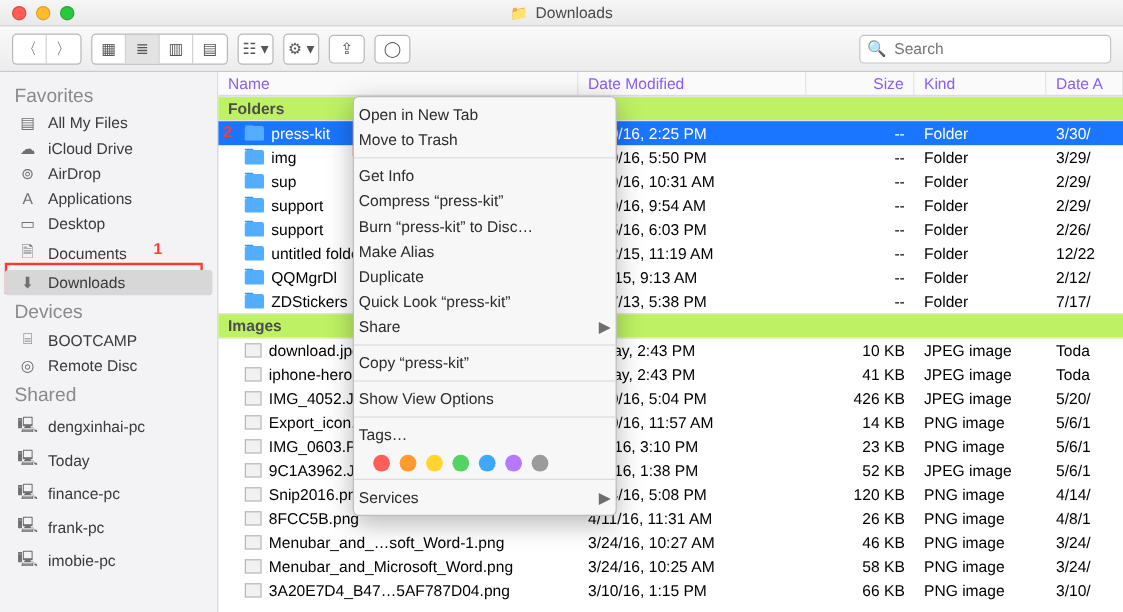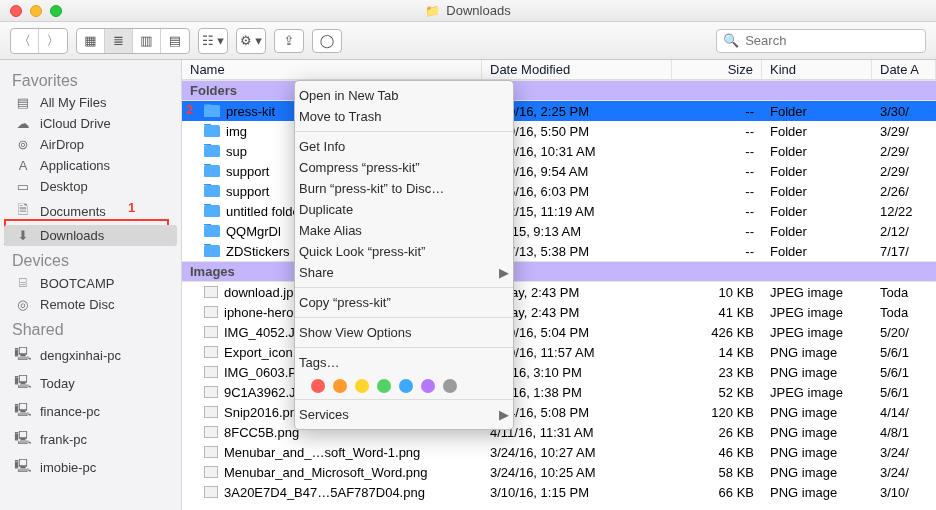--- a/index.html
+++ b/index.html
@@ -29,32 +29,32 @@
 .sidebar { width: 182px; background: #f3f2f4; border-right: 1px solid #d7d7d7; padding-top: 6px; overflow: hidden; position: relative; }
 .sb-head { color: #8a8a8a; font-size: 16px; padding: 6px 12px 2px; }
 .sb-item { display: flex; align-items: center; gap: 8px; padding: 3px 12px 3px 14px; color: #3a3a3a; cursor: pointer; position: relative; }
 .sb-item .ico { width: 18px; text-align: center; color: #6f6f6f; }
 .sb-item.selected { background: #d7d7d7; border-radius: 3px; margin: 0 4px; padding-left: 10px; }
 .redbox { position: absolute; border: 2px solid #ff3b30; pointer-events: none; }
 .redlabel { color: #ff3b30; font-weight: 600; position: absolute; }
 
 .main { flex: 1; display: flex; flex-direction: column; position: relative; }
 
-.cols { display: flex; height: 20px; background: #fafafa; border-bottom: 1px solid #dcdcdc; color: #0f172a; }
+.cols { display: flex; height: 20px; background: #fafafa; border-bottom: 1px solid #dcdcdc; color: #8b5cf6; }
 .cols .c { padding: 2px 8px; border-right: 1px solid #e3e3e3; display: flex; align-items: center; }
 .c.name { width: 300px; }
 .c.date { width: 190px; }
 .c.size { width: 90px; text-align: right; justify-content: flex-end; }
 .c.kind { width: 110px; }
 .c.dadd { flex: 1; }
 
-.grouphead { background: #c4b5fd; color: #4d4d4d; font-weight: 600; padding: 2px 8px; border-top: 1px solid #e4e4e4; border-bottom: 1px solid #e4e4e4; }
+.grouphead { background: #bef264; color: #4d4d4d; font-weight: 600; padding: 2px 8px; border-top: 1px solid #e4e4e4; border-bottom: 1px solid #e4e4e4; }
 
 .row { display: flex; align-items: center; height: 20px; }
-.row.sel { background: #1a75ff; color: #000000; }
+.row.sel { background: #1a75ff; color: #ffffff; }
 .cell { padding: 0 8px; overflow: hidden; white-space: nowrap; text-overflow: ellipsis; }
 .cell.name { width: 300px; display: flex; align-items: center; gap: 6px; padding-left: 22px; }
 .cell.date { width: 190px; }
 .cell.size { width: 90px; text-align: right; }
 .cell.kind { width: 110px; }
 .cell.dadd { flex: 1; }
 .fico-folder { width: 16px; height: 12px; background: #54aeff; border-radius: 2px 2px 1px 1px; position: relative; display: inline-block; }
 .fico-folder::before { content: ""; position: absolute; top: -3px; left: 0; width: 7px; height: 3px; background: #3a98ea; border-radius: 1px 1px 0 0; }
 .fico-img { width: 14px; height: 12px; border: 1px solid #b7b7b7; background: #f1f1f1; display: inline-block; }
 
@@ -389,24 +389,24 @@
         <div class="mi">
           <span>Get Info</span>
         </div>
         <div class="mi">
           <span>Compress “press-kit”</span>
         </div>
         <div class="mi">
           <span>Burn “press-kit” to Disc…</span>
         </div>
         <div class="mi">
+          <span>Make Alias</span>
+        </div>
+        <div class="mi">
           <span>Duplicate</span>
-        </div>
-        <div class="mi">
-          <span>Make Alias</span>
         </div>
         <div class="mi">
           <span>Quick Look “press-kit”</span>
         </div>
         <div class="mi">
           <span>Share</span>
           <span class="arrow">▶</span>
         </div>
         <div class="sep"></div>
         <div class="mi">

